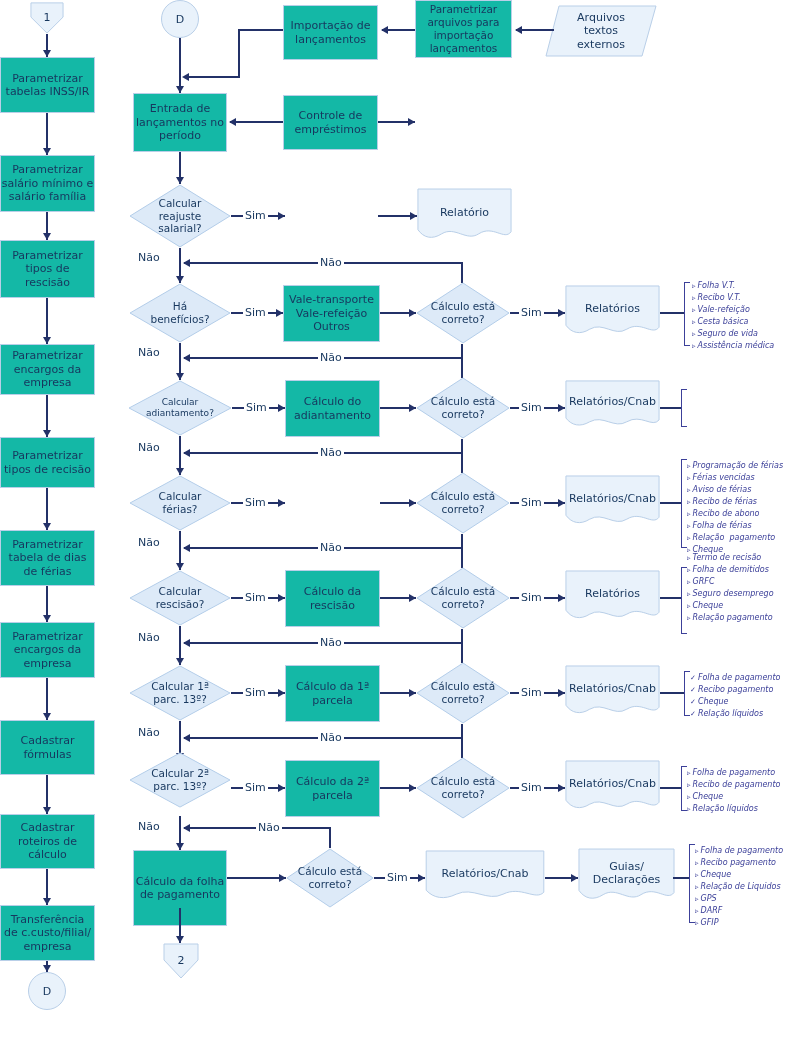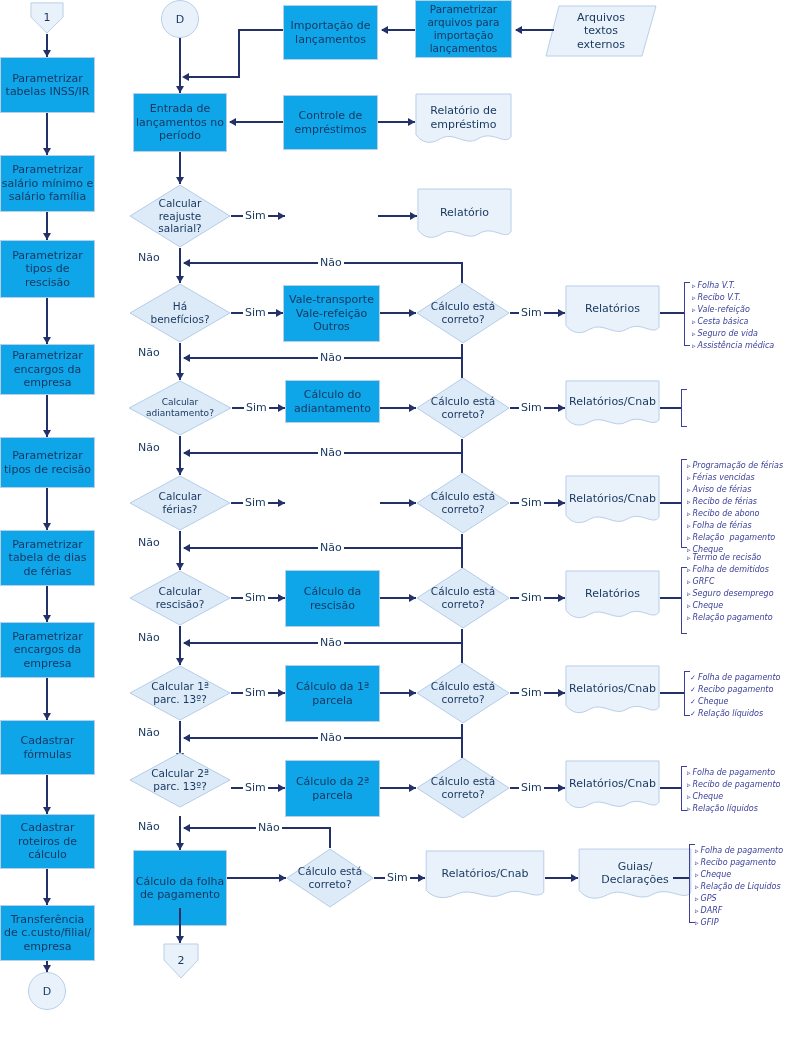--- a/index.html
+++ b/index.html
@@ -1,19 +1,19 @@
 <!DOCTYPE html>
 <html><head>
 <meta charset="utf-8">
 <title>Flowchart</title>
 <style>
   html,body{margin:0;padding:0;background:#fff;}
   #canvas{position:relative;width:798px;height:1040px;background:#fff;overflow:hidden;
     font-family:"DejaVu Sans","Liberation Sans",sans-serif;color:#17375e;}
-  .box{position:absolute;background:#0ea5e9;border:1px solid #b9cfe8;display:flex;align-items:center;
+  .box{position:absolute;background:#14b8a6;border:1px solid #b9cfe8;display:flex;align-items:center;
     justify-content:center;text-align:center;white-space:pre-line;font-size:11px;line-height:1.22;box-sizing:border-box;}
   .shape{position:absolute;}
   .shape svg{position:absolute;left:0;top:0;width:100%;height:100%;}
   .shape svg polygon,.shape svg path{fill:#e9f2fb;stroke:#b9cfe8;stroke-width:1;vector-effect:non-scaling-stroke;}
   .shape.diam svg polygon{fill:#ddeaf8;stroke:#b3cde9;}
   .lbl{position:absolute;left:0;top:0;right:0;bottom:0;display:flex;align-items:center;justify-content:center;
     text-align:center;white-space:pre-line;font-size:11px;line-height:1.2;}
   .diam .lbl{font-size:10.5px;}
   .diam .lbl.small{font-size:9px;}
   .doc .lbl{padding-bottom:8px;}
@@ -108,27 +108,20 @@
       </svg>
     <div class="lbl">Arquivos
 textos
 externos</div>
   </div>
   <div class="box" style="left:283px;top:95px;width:95px;height:55px">Controle de
 empréstimos</div>
   <div class="box" style="left:133px;top:93px;width:94px;height:59px">Entrada de
 lançamentos no
 período</div>
-  <div class="shape doc" style="left:415px;top:93px;width:97px;height:57px">
-    <svg viewBox="0 0 100 56" preserveAspectRatio="none">
-        <path d="M1 1 L99 1 L99 43 C92 52 80 36 65 45 C52 53 40 37 26 45 C16 51 7 49 1 41 Z"></path>
-      </svg>
-    <div class="lbl">Relatório de
-empréstimo</div>
-  </div>
 
   <div class="lv" style="left:179px;top:38px;height:55px"></div>
   <i class="ar d" style="left:176px;top:86px"></i>
   <div class="lh" style="left:240px;top:29px;width:43px"></div>
   <div class="lv" style="left:238px;top:29px;height:48px"></div>
   <div class="lh" style="left:184px;top:76px;width:56px"></div>
   <i class="ar l" style="left:182px;top:73px"></i>
   <div class="lh" style="left:382px;top:29px;width:33px"></div>
   <i class="ar l" style="left:381px;top:26px"></i>
   <div class="lh" style="left:516px;top:29px;width:38px"></div>
@@ -220,21 +213,21 @@
   <span class="tag" style="left:318px;top:351px">Não</span>
   <div class="lv" style="left:461px;top:344px;height:34px"></div>
 
   <div class="shape diam" style="left:128px;top:380px;width:104px;height:56px">
     <svg viewBox="0 0 100 60" preserveAspectRatio="none">
         <polygon points="50,1 99,30 50,59 1,30"></polygon>
       </svg>
     <div class="lbl small">Calcular
 adiantamento?</div>
   </div>
-  <div class="box" style="left:285px;top:380px;width:95px;height:43px">Cálculo do
+  <div class="box" style="left:285px;top:380px;width:95px;height:57px">Cálculo do
 adiantamento</div>
   <div class="shape diam" style="left:416px;top:377px;width:94px;height:62px">
     <svg viewBox="0 0 100 60" preserveAspectRatio="none">
         <polygon points="50,1 99,30 50,59 1,30"></polygon>
       </svg>
     <div class="lbl">Cálculo está
 correto?</div>
   </div>
   <div class="shape doc" style="left:565px;top:380px;width:95px;height:52px">
     <svg viewBox="0 0 100 56" preserveAspectRatio="none">
@@ -471,21 +464,21 @@
       </svg>
     <div class="lbl">Cálculo está
 correto?</div>
   </div>
   <div class="shape doc" style="left:425px;top:850px;width:120px;height:55px">
     <svg viewBox="0 0 100 56" preserveAspectRatio="none">
         <path d="M1 1 L99 1 L99 43 C92 52 80 36 65 45 C52 53 40 37 26 45 C16 51 7 49 1 41 Z"></path>
       </svg>
     <div class="lbl">Relatórios/Cnab</div>
   </div>
-  <div class="shape doc" style="left:578px;top:848px;width:114px;height:58px">
+  <div class="shape doc" style="left:578px;top:848px;width:97px;height:58px">
     <svg viewBox="0 0 100 56" preserveAspectRatio="none">
         <path d="M1 1 L99 1 L99 43 C92 52 80 36 65 45 C52 53 40 37 26 45 C16 51 7 49 1 41 Z"></path>
       </svg>
     <div class="lbl">Guias/
 Declarações</div>
   </div>
   <div class="lh" style="left:227px;top:877px;width:59px"></div>
   <i class="ar r" style="left:279px;top:874px"></i>
   <div class="lh" style="left:374px;top:877px;width:51px"></div>
   <i class="ar r" style="left:418px;top:874px"></i>

